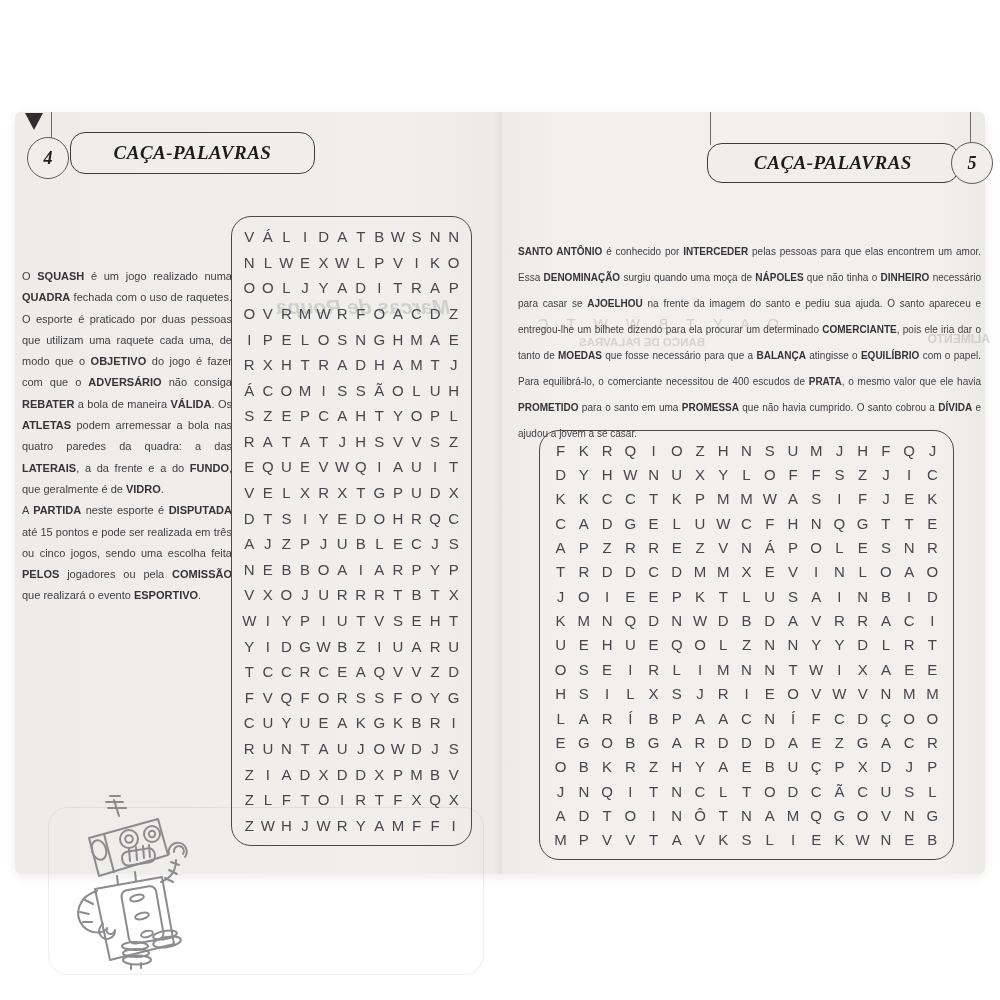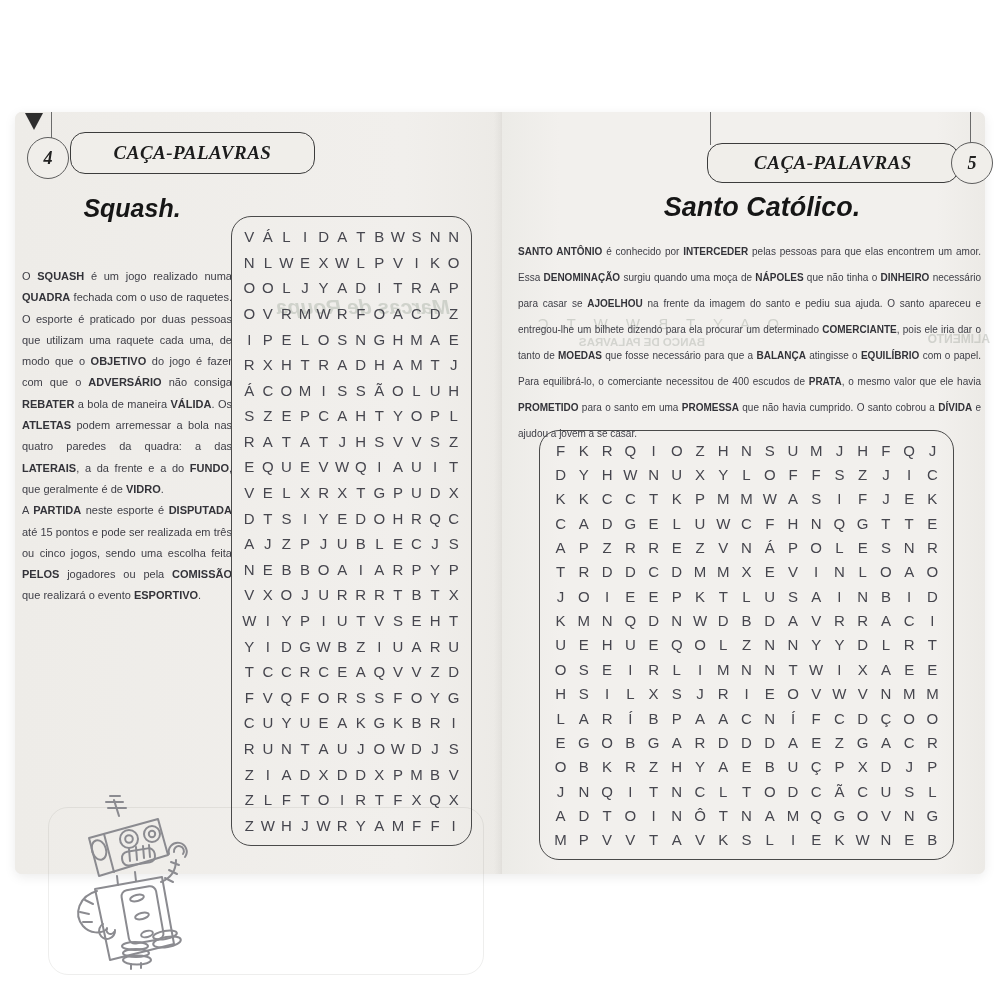--- a/index.html
+++ b/index.html
@@ -80,21 +80,20 @@
     <div class="ghost-frame"></div>
 
     <div class="vline" style="left:36px;top:0;height:26px;"></div>
     <div class="circle-num" style="left:12px;top:25px;">
       <span>4</span>
     </div>
     <div class="hbox" style="left:55px;top:20px;width:243px;height:40px;">
       <span class="t">CAÇA-PALAVRAS</span>
     </div>
 
-    <div class="puzzle-title" style="left:28px;top:82px;width:178px;font-size:25px;">Squash.</div>
 
     <div class="para lpara" style="left:7px;top:154px;width:210px;">
       <p><span>O </span><span class="bold">SQUASH</span><span> é um jogo realizado numa </span><span class="bold">QUADRA</span><span> fechada com o uso de raquetes. O esporte é praticado por duas pessoas que utilizam uma raquete cada uma, de modo que o </span><span class="bold">OBJETIVO</span><span> do jogo é fazer com que o </span><span class="bold">ADVERSÁRIO</span><span> não consiga </span><span class="bold">REBATER</span><span> a bola de maneira </span><span class="bold">VÁLIDA</span><span>. Os </span><span class="bold">ATLETAS</span><span> podem arremessar a bola nas quatro paredes da quadra: a das </span><span class="bold">LATERAIS</span><span>, a da frente e a do </span><span class="bold">FUNDO</span><span>, que geralmente é de </span><span class="bold">VIDRO</span><span>.</span></p>
       <p><span>A </span><span class="bold">PARTIDA</span><span> neste esporte é </span><span class="bold">DISPUTADA</span><span> até 15 pontos e pode ser realizada em três ou cinco jogos, sendo uma escolha feita </span><span class="bold">PELOS</span><span> jogadores ou pela </span><span class="bold">COMISSÃO</span><span> que realizará o evento </span><span class="bold">ESPORTIVO</span><span>.</span></p>
     </div>
 
     <div class="grid-box" style="left:216px;top:104px;width:239px;height:628px;">
       <div class="letter-grid lgrid">
           <span class="cell">V</span>
           <span class="cell">Á</span>
@@ -436,21 +435,20 @@
 
     <div class="vline" style="left:208px;top:0;height:33px;"></div>
     <div class="vline" style="left:468px;top:0;height:31px;"></div>
     <div class="hbox" style="left:205px;top:31px;width:250px;height:38px;">
       <span class="t">CAÇA-PALAVRAS</span>
     </div>
     <div class="circle-num" style="left:449px;top:30px;">
       <span>5</span>
     </div>
 
-    <div class="puzzle-title" style="left:70px;top:80px;width:380px;font-size:27px;">Santo Católico.</div>
 
     <div class="para rpara" style="left:16px;top:127px;width:463px;">
       <p><span class="bold">SANTO ANTÔNIO</span><span> é conhecido por </span><span class="bold">INTERCEDER</span><span> pelas pessoas para que elas encontrem um amor. Essa </span><span class="bold">DENOMINAÇÃO</span><span> surgiu quando uma moça de </span><span class="bold">NÁPOLES</span><span> que não tinha o </span><span class="bold">DINHEIRO</span><span> necessário para casar se </span><span class="bold">AJOELHOU</span><span> na frente da imagem do santo e pediu sua ajuda. O santo apareceu e entregou-lhe um bilhete dizendo para ela procurar um determinado </span><span class="bold">COMERCIANTE</span><span>, pois ele iria dar o tanto de </span><span class="bold">MOEDAS</span><span> que fosse necessário para que a </span><span class="bold">BALANÇA</span><span> atingisse o </span><span class="bold">EQUILÍBRIO</span><span> com o papel. Para equilibrá-lo, o comerciante necessitou de 400 escudos de </span><span class="bold">PRATA</span><span>, o mesmo valor que ele havia </span><span class="bold">PROMETIDO</span><span> para o santo em uma </span><span class="bold">PROMESSA</span><span> que não havia cumprido. O santo cobrou a </span><span class="bold">DÍVIDA</span><span> e ajudou a jovem a se casar.</span></p>
     </div>
 
     <div class="grid-box" style="left:37px;top:318px;width:413px;height:428px;">
       <div class="letter-grid rgrid">
           <span class="cell">F</span>
           <span class="cell">K</span>
           <span class="cell">R</span>

